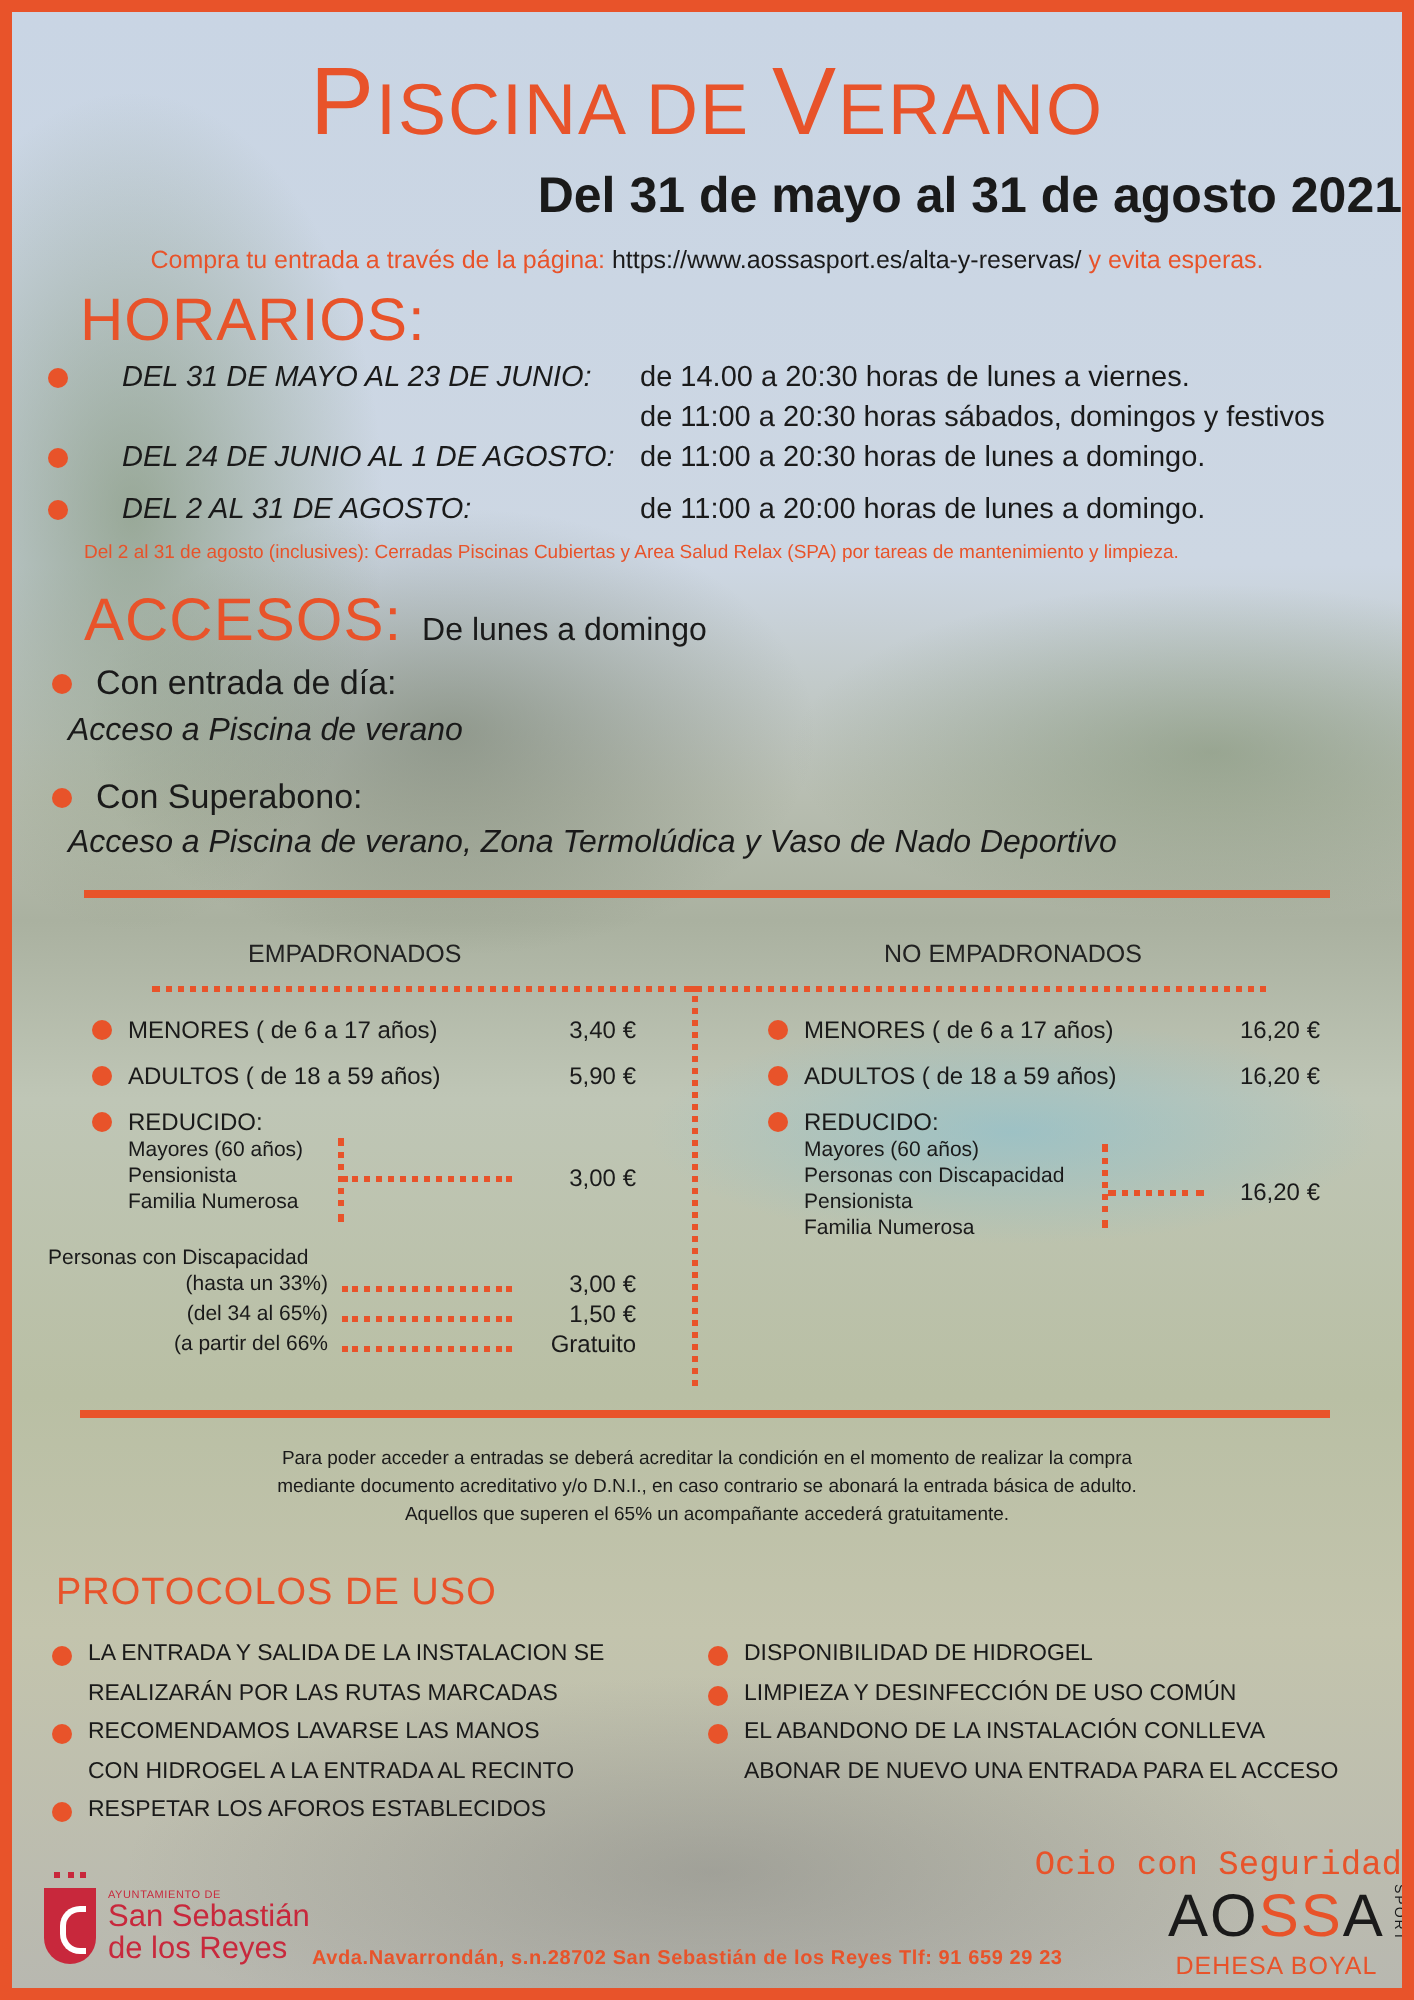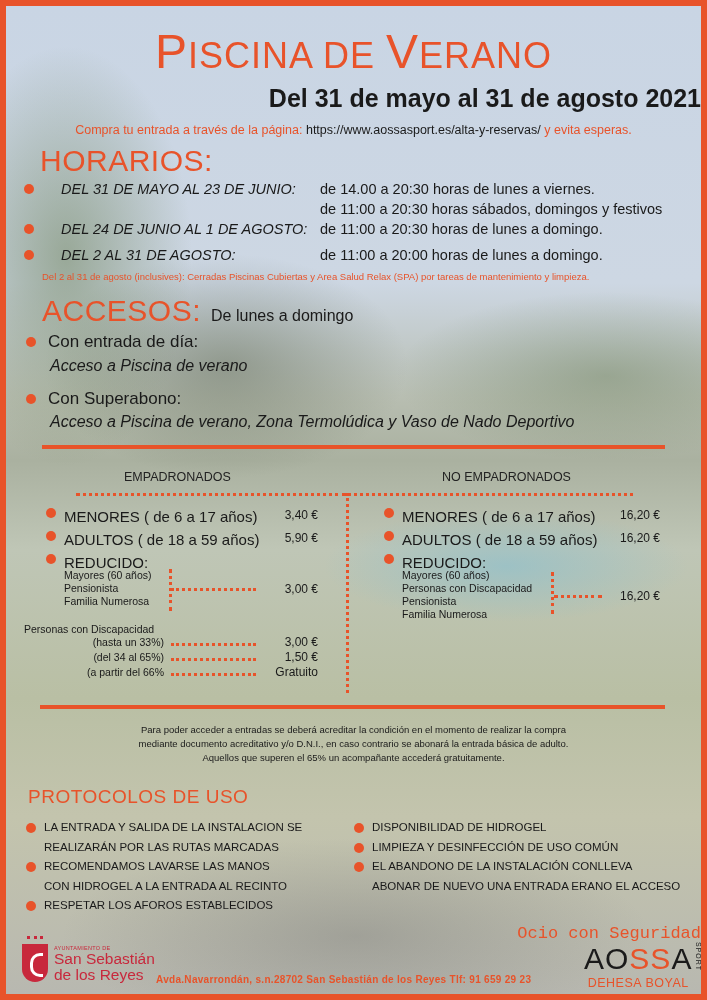--- a/index.html
+++ b/index.html
@@ -22,24 +22,24 @@
   .buyline{left:0;right:0;top:117px;text-align:center;font-family:"Liberation Sans",sans-serif;font-size:12.5px}
   .buyline .url{color:#1a1a1a}
   .section-h{font-family:"Liberation Sans",sans-serif;color:#e8532a;font-size:30px;letter-spacing:.5px}
   .dot{display:inline-block;width:10px;height:10px;border-radius:50%;background:#e8532a}
   .hrow{position:absolute;left:18px;font-family:"Liberation Sans",sans-serif;font-size:14.5px;display:flex;align-items:center}
   .hrow .period{font-style:italic;margin-left:27px}
   .htime{position:absolute;font-family:"Liberation Sans",sans-serif;font-size:14.5px}
   .note-red{left:36px;top:265px;font-family:"Liberation Sans",sans-serif;font-size:9.5px;color:#e8532a}
   .acc-item{position:absolute;left:20px;font-family:"Liberation Sans",sans-serif;font-size:17px;display:flex;align-items:center}
   .acc-item .dot{margin-right:12px}
-  .acc-desc{position:absolute;left:44px;font-family:"Liberation Sans",sans-serif;font-size:16px;font-style:italic}
+  .acc-desc{position:absolute;left:28px;font-family:"Liberation Sans",sans-serif;font-size:16px;font-style:italic}
   .bar{position:absolute;height:4px;background:#e8532a}
   .col-h{position:absolute;font-family:"Liberation Sans",sans-serif;font-size:12.5px;color:#222}
-  .price-row{position:absolute;font-family:"Liberation Sans",sans-serif;font-size:15px;display:flex;}
+  .price-row{position:absolute;font-family:"Liberation Sans",sans-serif;font-size:12px;display:flex;align-items:center}
   .price-row .dot{margin-right:8px}
   .price{position:absolute;font-family:"Liberation Sans",sans-serif;font-size:12px;text-align:right}
   .small{position:absolute;font-family:"Liberation Sans",sans-serif;font-size:10.5px;line-height:13px}
   .dots-h{position:absolute;border-top:3px dotted #e8532a;height:0}
   .dots-v{position:absolute;border-left:3px dotted #e8532a;width:0}
   .disc-label{position:absolute;font-family:"Liberation Sans",sans-serif;font-size:10.5px;text-align:right}
   .info{left:0;right:0;top:717px;text-align:center;font-family:"Liberation Sans",sans-serif;font-size:9.5px;line-height:14px}
   .proto-h{left:22px;top:780px;font-size:19px}
   .proto{position:absolute;font-family:"Liberation Sans",sans-serif;font-size:11.5px;line-height:19.5px}
   .proto .li{display:flex;align-items:flex-start}
@@ -217,21 +217,21 @@
         <span>DISPONIBILIDAD DE HIDROGEL</span>
       </div>
     <div class="li">
         <span class="dot"></span>
         <span>LIMPIEZA Y DESINFECCIÓN DE USO COMÚN</span>
       </div>
     <div class="li">
         <span class="dot"></span>
         <span>EL ABANDONO DE LA INSTALACIÓN CONLLEVA</span>
       </div>
-    <div class="cont">ABONAR DE NUEVO UNA ENTRADA ERANO EL ACCESO</div>
+    <div class="cont">ABONAR DE NUEVO UNA ENTRADA PARA EL ACCESO</div>
   </div>
 
   <div class="abs slogan">Ocio con Seguridad</div>
 
   <div class="abs logo-left">
     <div class="shield"></div>
     <div>
       <div class="ll-text ll-small">AYUNTAMIENTO DE</div>
       <div class="ll-text ll-big">San Sebastián</div>
       <div class="ll-text ll-big">de los Reyes</div>

